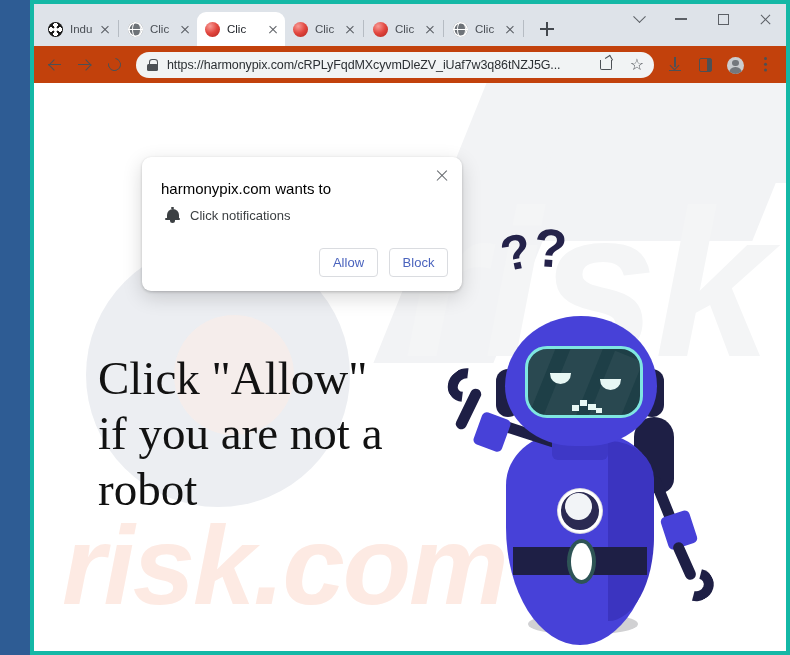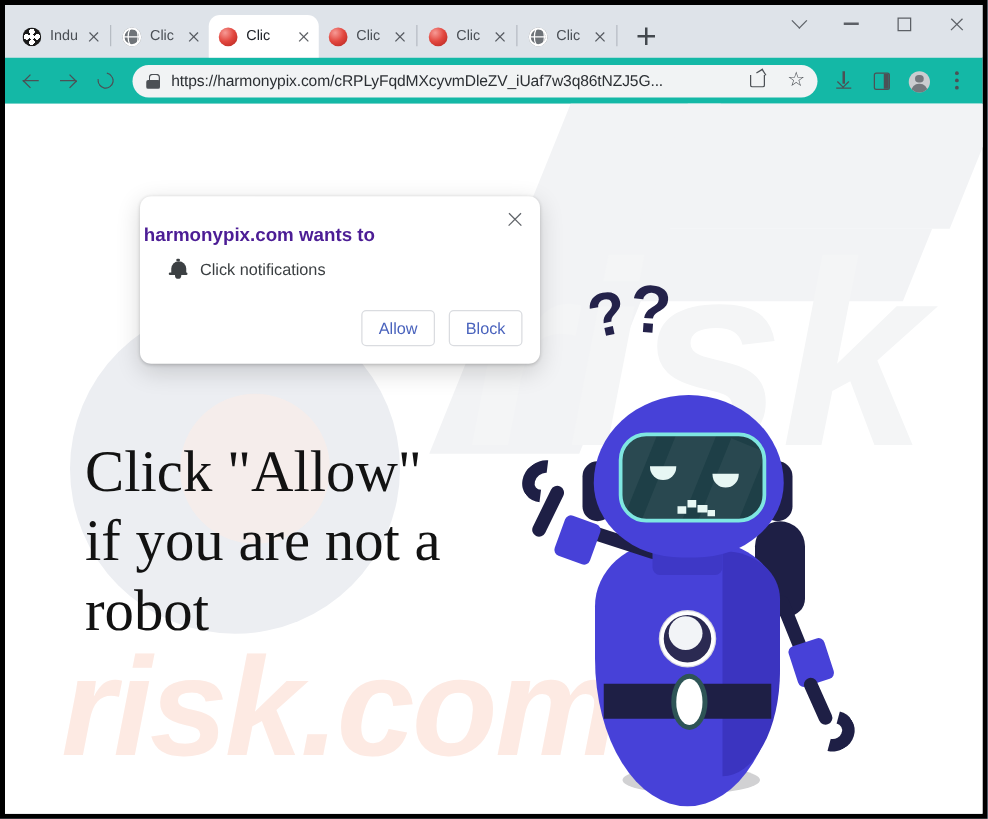--- a/index.html
+++ b/index.html
@@ -6,23 +6,23 @@
   html, body {
     width: 790px; height: 655px;
     overflow: hidden;
     font-family: "Liberation Sans", sans-serif;
     background: #2e5c94;
   }
 
   
   .window {
     position: absolute; inset: 0;
-    border: 4px solid #000000;
+    border: 4px solid #14b8a6;
     background: #e7ebef;
-    display: flex; flex-direction: column;
+    display: flex; flex-direction: column; margin-left: 30px;
   }
 
   
   .tabstrip {
     height: 42px; background: #dee3e9;
     display: flex; align-items: flex-end;
     padding-left: 6px; position: relative; flex: none;
   }
   .tab {
     height: 34px; width: 77px;
@@ -98,21 +98,21 @@
             font-size: 14px; color: #5c6066; }
   .wc .dash { width: 12px; height: 1.3px; background: #5c6066; }
   .wc .sq { width: 11px; height: 11px; border: 1.3px solid #5c6066; }
   .wc .x1, .wc .x2 { position: absolute; left: 15px; top: 14.5px; width: 13px; height: 1.3px; background: #5c6066; }
   .wc .x1 { transform: rotate(45deg); } .wc .x2 { transform: rotate(-45deg); }
   .wc .chev { width: 9px; height: 9px; border-right: 1.4px solid #5c6066; border-bottom: 1.4px solid #5c6066;
               transform: rotate(45deg) translate(-2px,-2px); }
 
   
   .toolbar {
-    height: 37px; background: #14b8a6;
+    height: 37px; background: #c2410c;
     display: flex; align-items: center; padding: 0 6px; flex: none;
   }
   .navbtn { width: 30px; height: 30px; position: relative; flex: none; }
   .arrow-l, .arrow-r {
     position: absolute; left: 10px; top: 11px;
     width: 8px; height: 8px; border-left: 1.6px solid #4c5055; border-bottom: 1.6px solid #4c5055;
   }
   .arrow-l { transform: rotate(45deg); }
   .arrow-r { transform: rotate(225deg); left: 12px; }
   .navbtn .bar { position: absolute; left: 8px; top: 14.2px; width: 13px; height: 1.6px; background: #4c5055; }
@@ -184,21 +184,21 @@
   .bg-slashA { left: 400px; top: -20px; width: 120px; height: 300px; transform: skewX(-22deg); }
   .bg-slashB { left: 530px; top: -20px; width: 250px; height: 120px; transform: skewX(-22deg); }
   .bg-slashC { left: 300px; top: 100px; width: 430px; height: 58px; transform: skewX(-22deg); }
 
   .wm {
     position: absolute; font-style: italic; font-weight: bold;
     color: #fdeae3; letter-spacing: -2px; white-space: nowrap;
     user-select: none; pointer-events: none;
   }
   .wm-top  { left: 370px; top: 80px;  font-size: 210px; color: #f4f5f6; }
-  .wm-bot  { left: 45px;  top: 418px; font-size: 112px; }
+  .wm-bot  { left: 28px;  top: 418px; font-size: 112px; }
 
   .headline {
     position: absolute; left: 64px; top: 268px;
     width: 330px;
     font-family: "Liberation Serif", "DejaVu Serif", serif;
     font-size: 47px; line-height: 1.18; color: #121212;
   }
 
   .captcha {
     position: absolute; left: 72px; top: 492px;
@@ -331,21 +331,21 @@
     position: absolute; left: 108px; top: 74px; width: 320px; height: 134px;
     background: #ffffff; border-radius: 9px;
     box-shadow: 0 1px 3px rgba(0,0,0,.20), 0 6px 20px rgba(0,0,0,.16);
     z-index: 50;
   }
   .notif-x { position: absolute; right: 10px; top: 9px; width: 20px; height: 20px; }
   .notif-x::before, .notif-x::after {
     content: ""; position: absolute; left: 3px; top: 9.3px; width: 14px; height: 1.4px; background: #5f6368;
   }
   .notif-x::before { transform: rotate(45deg); } .notif-x::after { transform: rotate(-45deg); }
-  .notif-title { position: absolute; left: 3px; top: 23px; font-size: 15px; color: #4c1d95; font-weight: bold; }
+  .notif-title { position: absolute; left: 19px; top: 23px; font-size: 15px; color: #000000; }
   .bell { position: absolute; left: 23px; top: 50px; width: 15px; height: 16px; }
   .bell .dome {
     position: absolute; left: 1.5px; top: 1.5px; width: 12px; height: 11px;
     background: #3c4043; border-radius: 6px 6px 2px 2px;
   }
   .bell .rim { position: absolute; left: 0; top: 11px; width: 15px; height: 1.8px; background: #3c4043; border-radius: 1px; }
   .bell .clap { position: absolute; left: 5.4px; top: 13px; width: 4.2px; height: 3px; background: #3c4043; border-radius: 0 0 3px 3px; }
   .bell .top { position: absolute; left: 6.4px; top: -0.5px; width: 2.4px; height: 2.4px; background: #3c4043; border-radius: 50%; }
   .notif-perm { position: absolute; left: 48px; top: 51px; font-size: 13px; color: #3c4043; }
   .notif-btns { position: absolute; right: 14px; bottom: 14px; display: flex; gap: 11px; padding-left: 40px; }

